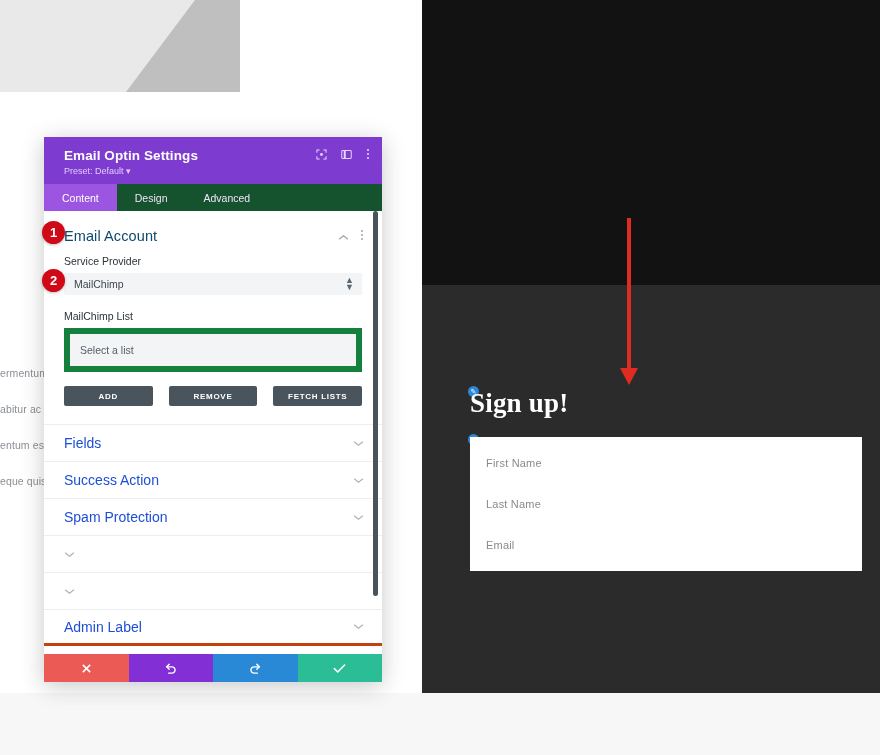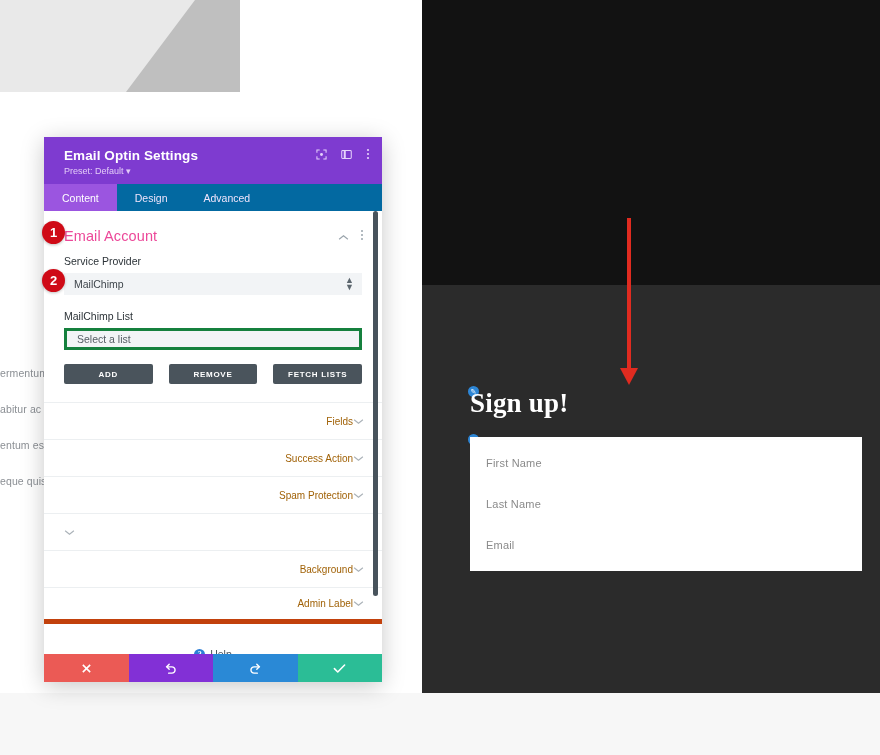--- a/index.html
+++ b/index.html
@@ -107,80 +107,80 @@
     color: #e2cbf7; font-size: 9px; margin-top: 3px;
   }
   .head-icons {
     position: absolute; right: 12px; top: 11px;
     display: flex; align-items: center; gap: 14px;
   }
   .hicon { color: #e6d3fb; display: flex; }
   .hicon svg { display: block; }
 
   .tabs {
-    background: #0369a1; display: flex; height: 27px; align-items: stretch;
+    background: #14532d; display: flex; height: 27px; align-items: stretch;
   }
   .tab {
     display: flex; align-items: center; padding: 0 18px;
     font-size: 10.5px; color: #f0e4fc; font-weight: 400;
   }
   .tab.active { background: #9b55e0; color: #ffffff; }
 
   .modal-body {
     flex: 1; position: relative; overflow: hidden; background: #ffffff;
   }
   .scrollbar {
     position: absolute; right: 4px; top: 0; width: 5px; height: 385px;
     background: #48535c; border-radius: 3px;
   }
 
   .section-head {
     display: flex; align-items: center; padding: 16px 18px 10px 20px;
     position: relative;
   }
   .section-head .title {
-    font-size: 14.5px; color: #ec4899; flex: 1; letter-spacing: .1px;
+    font-size: 14.5px; color: #0c4a6e; flex: 1; letter-spacing: .1px;
   }
   .sh-icons { display: flex; align-items: center; gap: 11px; color: #9aa4ac; }
 
   .field-label {
     padding: 0 20px; font-size: 10.5px; color: #2c3338; margin-bottom: 6px;
   }
   .select-row {
     margin: 0 20px; height: 22px; background: #f2f4f6;
     display: flex; align-items: center; padding: 0 8px 0 10px;
     font-size: 10.5px; color: #3f464c;
   }
   .select-row .val { flex: 1; }
   .spinner { color: #5c666e; font-size: 9px; line-height: .8; text-align: center; }
 
   .list-row {
     margin: 0 20px; height: 22px; background: #f2f4f6;
-    border: 3px solid #15803d;
-    display: flex; align-items: center; padding: 0 10px;
+    border: 6px solid #15803d;
+    display: flex; align-items: center; padding: 16px 10px;
     font-size: 10.5px; color: #555d64;
   }
 
   .btn-row {
     display: flex; gap: 16px; margin: 14px 20px 0 20px;
   }
   .gbtn {
     flex: 1; height: 20px; background: #4a545c; color: #ffffff;
     font-size: 8px; font-weight: 700; letter-spacing: .7px;
     display: flex; align-items: center; justify-content: center;
     border-radius: 2px;
   }
 
   .accordion { margin-top: 18px; }
   .acc-item {
     border-top: 1px solid #eceff1;
     height: 37px; display: flex; align-items: center;
     padding: 0 18px 0 20px;
   }
-  .acc-item .label { flex: 1; font-size: 10px; color: #a16207; text-align: right; }
+  .acc-item .label { flex: 1; font-size: 14px; color: #1d4ed8; }
   .acc-item .chev { color: #aab2b8; display: flex; }
 
   .help-row {
     display: flex; align-items: center; justify-content: center;
     gap: 5px; margin-top: 24px;
   }
   .help-ic {
     width: 11px; height: 11px; border-radius: 50%;
     background: #2d7fd6; color: #fff; font-size: 8px; font-weight: 700;
     display: flex; align-items: center; justify-content: center;
@@ -340,28 +340,27 @@
           </span>
         </div>
         <div class="acc-item">
           <span class="chev">
             <svg width="11" height="7" viewBox="0 0 12 8" fill="none" stroke="currentColor" stroke-width="1.3">
                 <path d="M1 2l5 4 5-4"></path>
               </svg>
           </span>
         </div>
         <div class="acc-item">
-          <span class="label">Background</span>
-          <span class="chev">
-            <svg width="11" height="7" viewBox="0 0 12 8" fill="none" stroke="currentColor" stroke-width="1.3">
-                <path d="M1 2l5 4 5-4"></path>
-              </svg>
-          </span>
-        </div>
-        <div class="acc-item" style="border-bottom:5px solid #c2410c">
+          <span class="chev">
+            <svg width="11" height="7" viewBox="0 0 12 8" fill="none" stroke="currentColor" stroke-width="1.3">
+                <path d="M1 2l5 4 5-4"></path>
+              </svg>
+          </span>
+        </div>
+        <div class="acc-item" style="border-bottom:3px solid #c2410c">
           <span class="label">Admin Label</span>
           <span class="chev">
             <svg width="11" height="7" viewBox="0 0 12 8" fill="none" stroke="currentColor" stroke-width="1.3">
                 <path d="M1 2l5 4 5-4"></path>
               </svg>
           </span>
         </div>
       </div>
 
       <div class="help-row">

